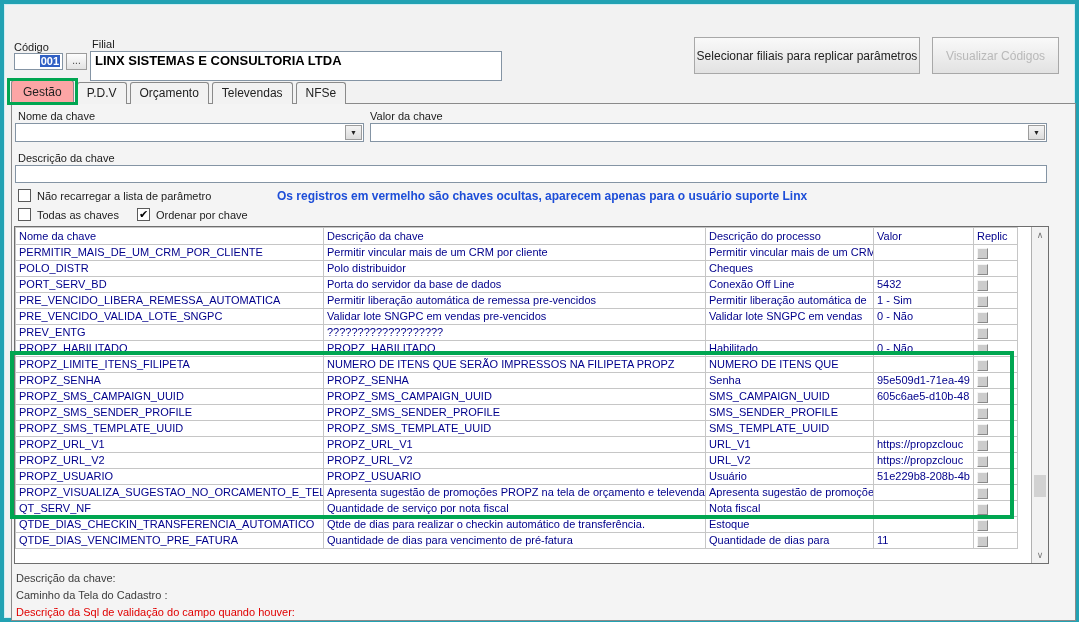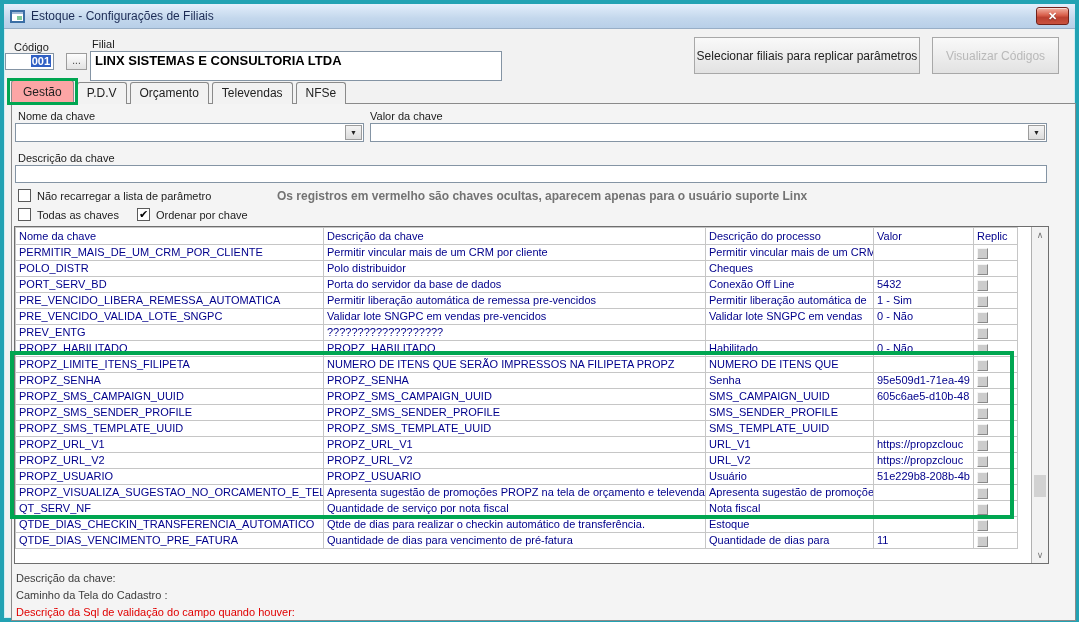--- a/index.html
+++ b/index.html
@@ -18,21 +18,21 @@
   .title-text { font-size:12px; color:#1c2b55; }
   .close-btn { margin-left:auto; width:33px; height:18px; border:1px solid #71221a; border-radius:3px;
     background:linear-gradient(#f2b3a4, #d9604c 45%, #bb4030 60%, #c9523f);
     color:#fff; font-size:11px; font-weight:bold; display:flex; align-items:center; justify-content:center;
     box-shadow: inset 0 1px 0 rgba(255,255,255,.55); text-shadow:0 1px 1px rgba(0,0,0,.4); }
 
   .lbl { position:absolute; font-size:11px; color:#1c1c1c; white-space:nowrap; }
 
   
   .txt { position:absolute; background:#fff; border:1px solid #8494a4; font-size:11px; }
-  .codigo-box { left:1px; top:49px; width:49px; height:17px; text-align:right; padding:1px 2px; }
+  .codigo-box { left:10px; top:49px; width:49px; height:17px; text-align:right; padding:1px 2px; }
   .codigo-sel { background:#2f5fc4; color:#fff; font-weight:bold; padding:0 1px; font-size:11px; }
   .dots-btn { position:absolute; left:62px; top:49px; width:21px; height:17px; background:linear-gradient(#fdfdfd,#e3e3e3);
     border:1px solid #9c9c9c; font-size:10px; color:#444; display:flex; align-items:flex-end; justify-content:center; padding-bottom:3px; }
   .filial-box { left:86px; top:47px; width:412px; height:30px; font-weight:bold; font-size:13px; padding:1px 4px; white-space:nowrap; overflow:hidden; }
 
   .top-btn { position:absolute; top:33px; height:37px; background:linear-gradient(#f9f9f9,#e9e9e9 70%,#e2e2e2);
     border:1px solid #a8a8a8; font-size:12px; color:#222; display:flex; align-items:center; justify-content:center; font-family:"Liberation Sans",sans-serif; }
   .btn-select { left:690px; width:226px; }
   .btn-codes { left:928px; width:127px; color:#b9b9b9; }
 
@@ -44,21 +44,21 @@
 
   
   .panel { position:absolute; left:7px; top:99px; width:1065px; height:518px; border:1px solid #8a8a8a; background:#f4f4f4; }
 
   .combo { position:absolute; background:#fff; border:1px solid #8494a4; height:19px; }
   .combo .arrow-btn { position:absolute; right:1px; top:1px; bottom:1px; width:17px; background:linear-gradient(#f4f4f4,#dcdcdc);
     border:1px solid #9c9c9c; display:flex; align-items:center; justify-content:center; font-size:7px; color:#222; }
 
   .checkbox { position:absolute; width:13px; height:13px; background:#fff; border:1px solid #5a5a5a; font-size:11px; line-height:11px; text-align:center; color:#000; }
 
-  .notice { position:absolute; left:273px; top:185px; font-size:12px; font-weight:bold; color:#737373; }
+  .notice { position:absolute; left:273px; top:185px; font-size:12px; font-weight:bold; color:#1d4ed8; }
 
   
   .grid { position:absolute; left:10px; top:222px; width:1035px; height:338px; border:1px solid #6e6e6e; background:#fff; }
   .grid-clip { position:absolute; left:0; top:0; width:1008px; bottom:0; overflow:hidden; }
   table.params { border-collapse:collapse; table-layout:fixed; width:1002px; }
   table.params th, table.params td { border:1px solid #c6c6c6; font-size:11px; color:#00008b; font-weight:normal;
     text-align:left; padding:0 3px; height:16px; line-height:15px; white-space:nowrap; overflow:hidden; }
   table.params th { height:17px; }
   td.replic-cell, th.replic-col { text-align:center; padding:0; }
   .replic-box { display:inline-block; width:11px; height:11px; background:#ccc; border:1px solid; border-color:#f5f5f5 #8a8a8a #8a8a8a #f5f5f5; vertical-align:middle; }
@@ -76,25 +76,20 @@
 
   .footer-line { position:absolute; left:12px; font-size:11px; color:#3c3c3c; }
   .f1 { top:568px; } .f2 { top:585px; }
   .f3 { top:602px; color:#e00000;text-align:right; }
 </style>
 </head>
 <body>
 
 <div class="window">
 
-  <div class="titlebar">
-    <div class="app-icon"></div>
-    <div class="title-text">Estoque - Configurações de Filiais</div>
-    <div class="close-btn">✕</div>
-  </div>
 
   <div class="lbl" style="left:10px; top:37px;">Código</div>
   <div class="txt codigo-box"><span class="codigo-sel">001</span></div>
   <div class="dots-btn">...</div>
   <div class="lbl" style="left:88px; top:34px;">Filial</div>
   <div class="txt filial-box">LINX SISTEMAS E CONSULTORIA LTDA</div>
 
   <div class="top-btn btn-select">Selecionar filiais para replicar parâmetros</div>
   <div class="top-btn btn-codes">Visualizar Códigos</div>
 

